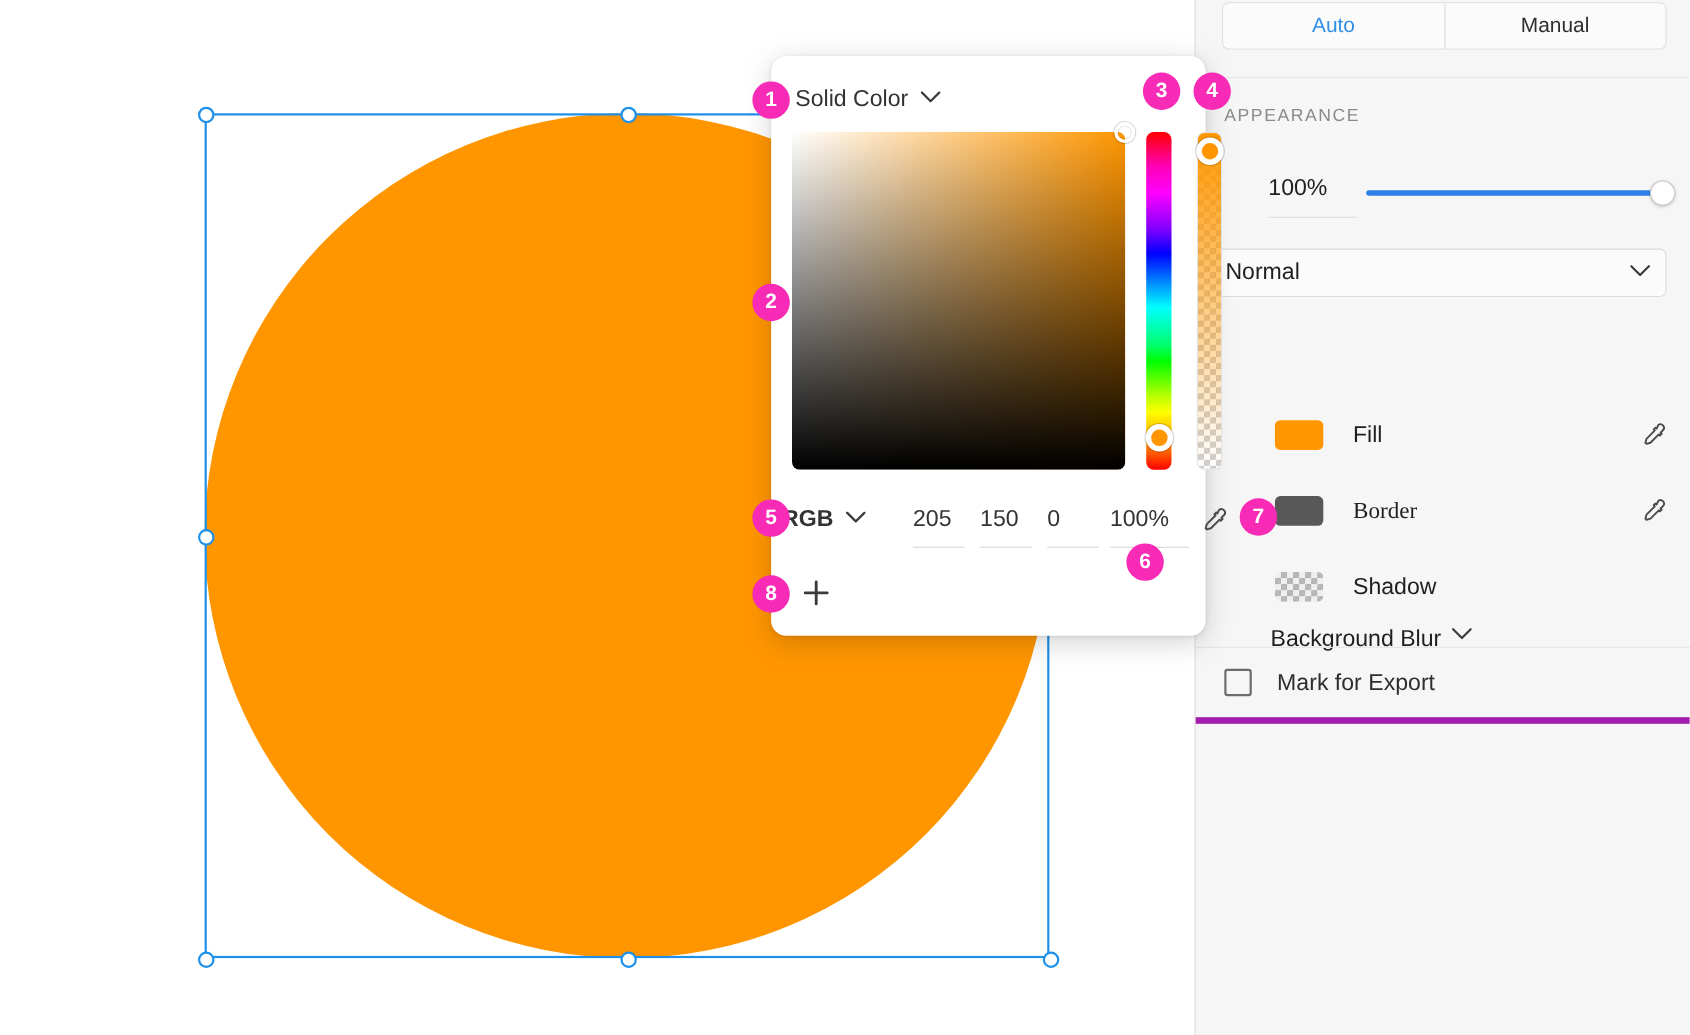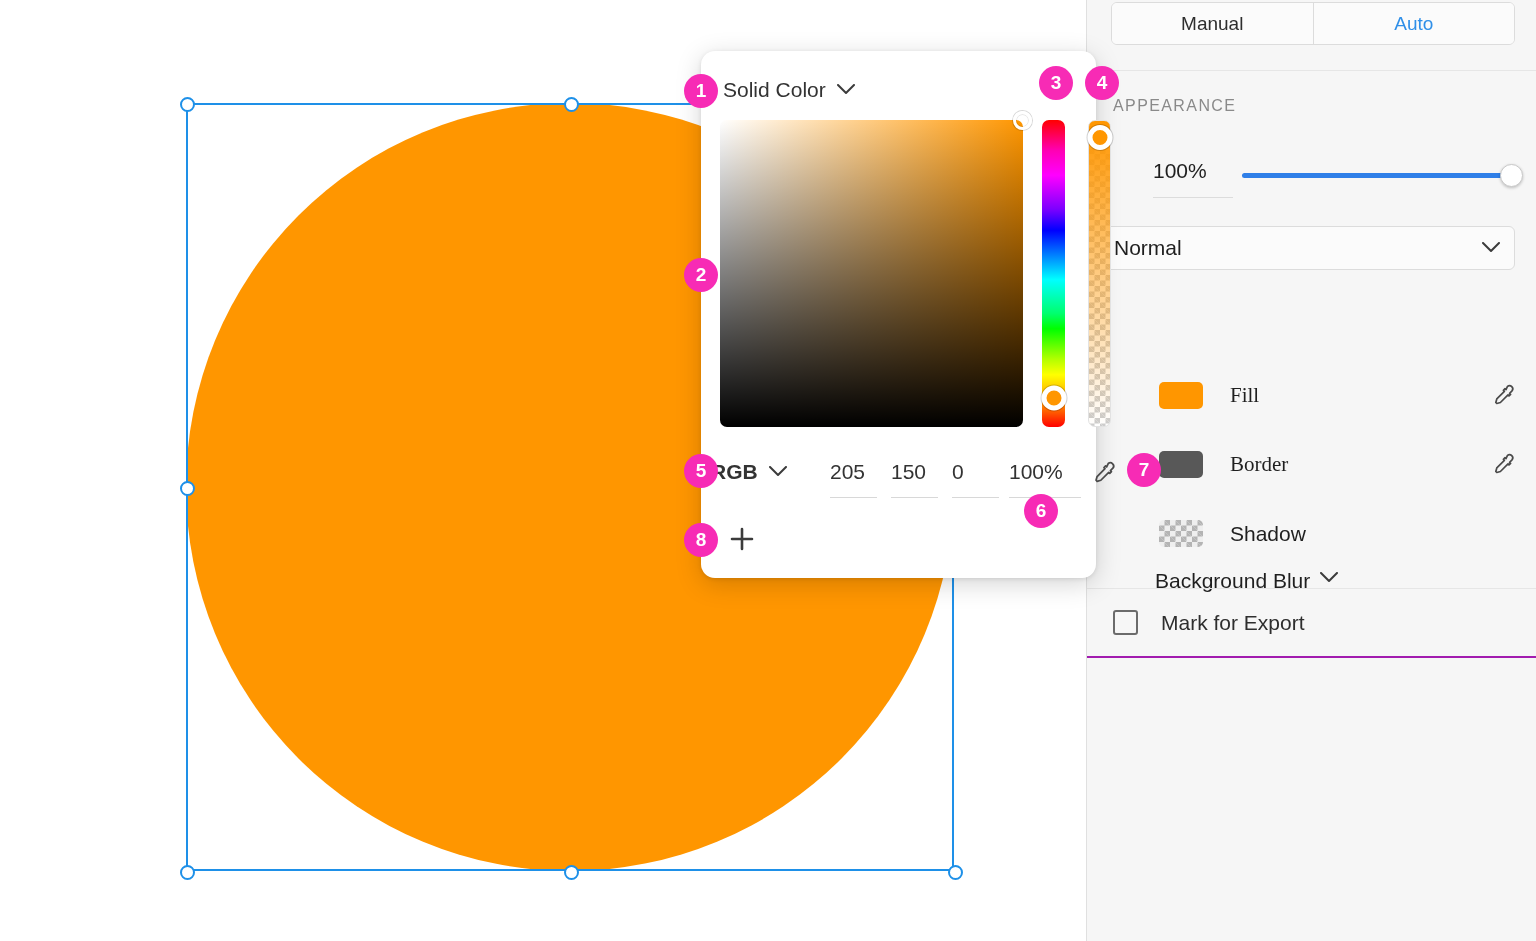--- a/index.html
+++ b/index.html
@@ -159,40 +159,40 @@
     margin-left: 27px;
     font-size: 21px;
     color: #1f1f1f;
   }
   .layer-eyedropper {
     position: absolute;
     right: 22px; top: 50%;
     transform: translateY(-50%);
     width: 26px; height: 26px;
   }
-  #row-fill   { top: 290px; font-family: Liberation Serif, serif; }
+  #row-fill   { top: 290px; }
   #row-border { top: 359px; font-family: Liberation Serif, serif; }
   #row-shadow { top: 428px; }
 
   #bg-blur-row {
     position: absolute;
     left: 0; top: 498px;
     width: 450px; height: 52px;
     display: flex; align-items: flex-start;
     padding-left: 68px;
     cursor: pointer;
   }
   #bg-blur-label { font-size: 21px; color: #1f1f1f; margin-right: 10px; }
 
   #export-section {
     position: absolute;
     left: 0; top: 588px;
     width: 450px; height: 70px;
     border-top: 1px solid #e6e6e6;
-    border-bottom: 2px solid #a21caf;
+    border-bottom: 6px solid #a21caf;
     display: flex; align-items: center;
     padding-left: 26px;
   }
   #export-checkbox {
     width: 25px; height: 25px;
     border: 2px solid #6b6b6b;
     border-radius: 3px;
     background: transparent;
     cursor: pointer;
     flex: none;
@@ -357,22 +357,22 @@
       <div class="handle h-mr"></div>
       <div class="handle h-bl"></div>
       <div class="handle h-bc"></div>
       <div class="handle h-br"></div>
     </div>
   </div>
 
   <div id="sidebar">
 
     <div id="segmented-control">
+      <div class="seg-btn active">Auto</div>
       <div class="seg-btn">Manual</div>
-      <div class="seg-btn active">Auto</div>
     </div>
 
     <div id="appearance-section">
       <div id="appearance-title">APPEARANCE</div>
 
       <div id="opacity-row">
         <div id="opacity-value">100%</div>
         <div id="opacity-slider">
           <div id="opacity-thumb"></div>
         </div>

